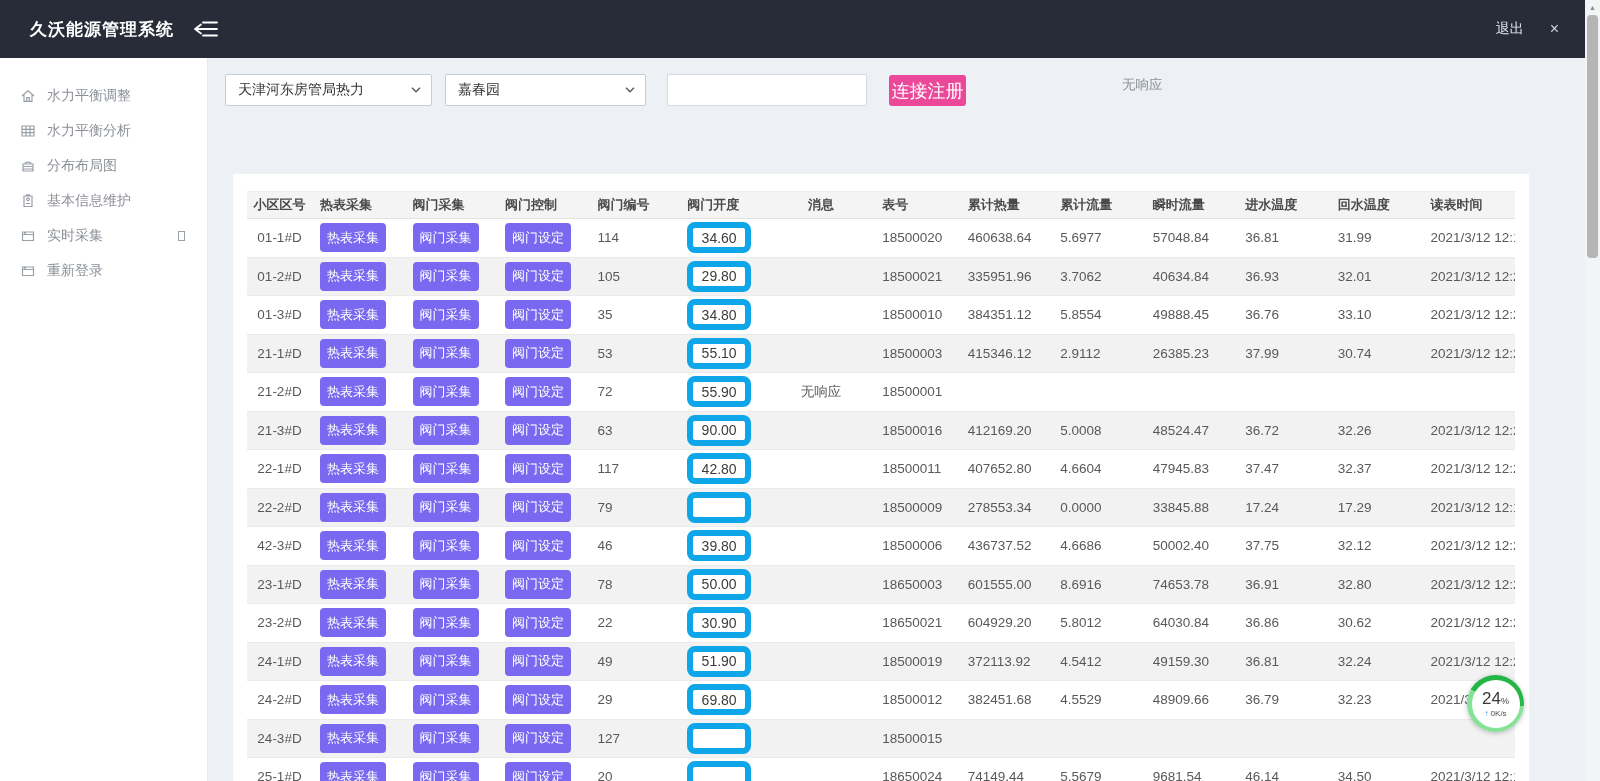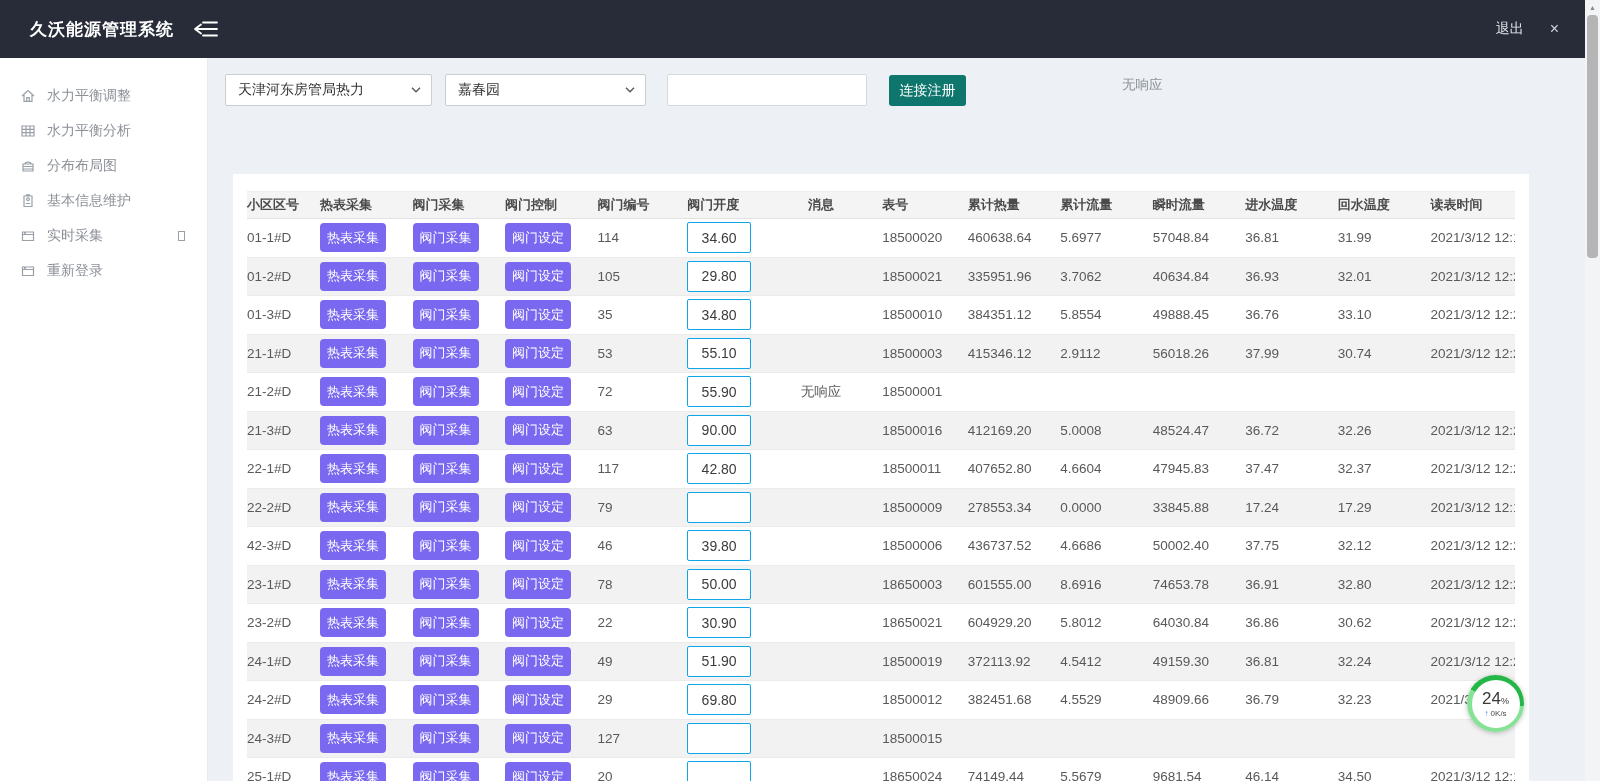--- a/index.html
+++ b/index.html
@@ -31,40 +31,40 @@
 
   
   .main { position:absolute; top:59px; left:208px; width:1377px; height:723px; overflow:hidden; }
 
   .toolbar { position:relative; height:115px; }
   .tb-select { position:absolute; top:15px; height:32px; background:#fff; border:1px solid #c9ced4; border-radius:2px; display:flex; align-items:center; justify-content:space-between; padding:0 10px 0 12px; font-size:14px; color:#333; cursor:pointer; }
   .tb-select .chev { margin-left:8px; display:flex; }
   #sel-company { left:17px; width:207px; }
   #sel-community { left:237px; width:201px;gap:29px; }
   .tb-input { position:absolute; top:15px; left:459px; width:200px; height:32px; border:1px solid #d6dadf; border-radius:2px; padding:0 8px; font-size:14px; color:#333; background:#fff; }
-  .tb-btn { position:absolute; top:16px; left:681px; width:77px; height:31px; background:#0f766e; color:#fff; border:none; border-radius:3px; font-size:14px; cursor:pointer; font-family:inherit; }
+  .tb-btn { position:absolute; top:16px; left:681px; width:77px; height:31px; background:#ec4899; color:#fff; border:none; border-radius:3px; font-size:18px; cursor:pointer; font-family:inherit; }
   .tb-status { position:absolute; top:17px; left:914px; font-size:13.5px; color:#8a8f96; }
 
   
   .card { position:absolute; top:115px; left:25px; width:1296px; height:650px; background:#fff; padding:17px 14px 0 14px; }
   table { border-collapse:collapse; table-layout:fixed; width:1268px; }
   thead th { background:#f4f4f4; height:27px; font-size:13px; font-weight:bold; color:#4a4a4a; text-align:left; border-top:1px solid #ededed; border-bottom:1px solid #e2e2e2; white-space:nowrap; }
   tbody td { height:38.5px; font-size:13.5px; color:#595959; border-bottom:1px solid #ebebeb; background:#fff; white-space:nowrap; overflow:hidden; }
   tr.stripe td { background:#f2f2f2; }
 
-  .col-zone  { padding-left:0;  width:65px; }
+  .col-zone  { padding-left:0;  width:65px;text-align:center; }
   .col-btn   { padding-left:8px; }
   .col-num   { padding-left:8px; }
   .col-input { padding-left:5px; }
   .col-msg   { padding-left:0; text-align:center; }
   .col-meter { padding-left:15px; }
   .col-time  { padding-left:8px; }
 
   .btn-purple { width:66px; height:29px; background:var(--accent,#7a68f0); color:#fff; border:none; border-radius:4px; font-size:13px; cursor:pointer; font-family:inherit; }
-  .opening-input { width:64px; height:31px; border:1px solid #0ea5e9; border-radius:2px; text-align:center; font-size:14px; color:#3c3c3c; background:#fff; font-family:inherit; }
+  .opening-input { width:64px; height:31px; border:6px solid #0ea5e9; border-radius:8px; text-align:center; font-size:14px; color:#3c3c3c; background:#fff; font-family:inherit; }
 
   
   .badge { position:absolute; left:1467px; top:675px; width:57px; height:57px; border-radius:50%;
     background:conic-gradient(var(--badge-green,#25b648) 0deg 95deg, var(--badge-green-light,#86e296) 95deg 300deg, var(--badge-green,#25b648) 300deg 360deg);
     box-shadow:0 1px 5px rgba(0,0,0,.25); z-index:90; cursor:pointer; }
   .badge-inner { position:absolute; left:4.5px; top:4.5px; right:4.5px; bottom:4.5px; background:#fff; border-radius:50%; display:flex; flex-direction:column; align-items:center; justify-content:center; }
   .badge-pct { font-size:17px; color:#3a3a3a; line-height:1; }
   .pct-sym { font-size:9px; }
   .badge-speed { font-size:8px; color:#4a4a4a; font-weight:normal; margin-top:2px; }
   .arrow-up { color:#3f7de0; }
@@ -220,21 +220,21 @@
             <td class="col-zone">21-1#D</td>
             <td class="col-btn"><button class="btn-purple">热表采集</button></td>
             <td class="col-btn"><button class="btn-purple">阀门采集</button></td>
             <td class="col-btn"><button class="btn-purple">阀门设定</button></td>
             <td class="col-num">53</td>
             <td class="col-input"><input type="text" class="opening-input" value="55.10" style=""></td>
             <td class="col-msg"></td>
             <td class="col-meter">18500003</td>
             <td class="col-num">415346.12</td>
             <td class="col-num">2.9112</td>
-            <td class="col-num">56018.26</td>
+            <td class="col-num">26385.23</td>
             <td class="col-num">37.99</td>
             <td class="col-num">30.74</td>
             <td class="col-time">2021/3/12 12:27:14</td>
           </tr>
           <tr>
             <td class="col-zone">21-2#D</td>
             <td class="col-btn"><button class="btn-purple">热表采集</button></td>
             <td class="col-btn"><button class="btn-purple">阀门采集</button></td>
             <td class="col-btn"><button class="btn-purple">阀门设定</button></td>
             <td class="col-num">72</td>

